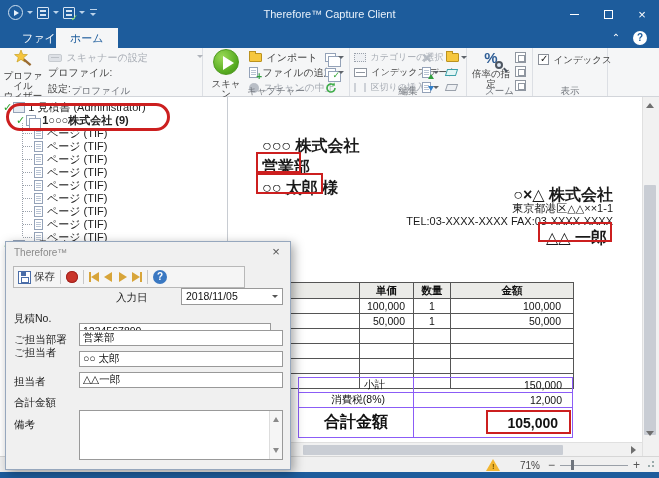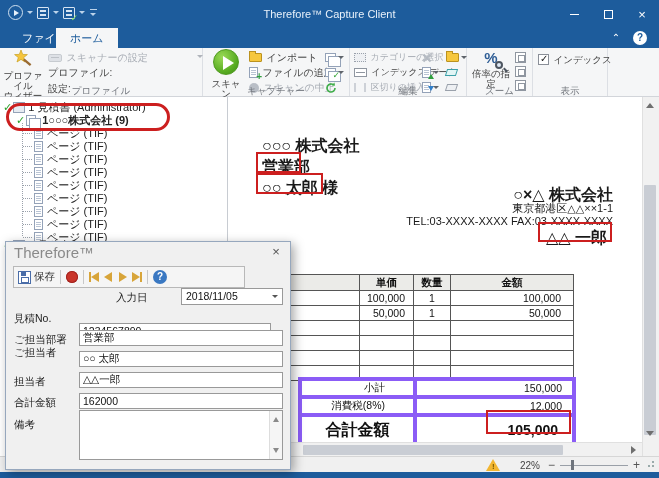--- a/index.html
+++ b/index.html
@@ -103,21 +103,21 @@
   .doc-title{position:absolute;font-size:23px;font-weight:bold;letter-spacing:8px;color:#1a1a1a}
   .doc-t12b{position:absolute;font-size:16px;font-weight:bold;color:#1a1a1a;white-space:nowrap}
   .doc-t11{position:absolute;font-size:11px;color:#1a1a1a;white-space:nowrap}
   table.items{position:absolute;border-collapse:collapse;table-layout:fixed;font-size:10.5px;color:#111}
   table.items td,table.items th{border:1px solid #555;overflow:hidden;white-space:nowrap}
   table.items th{background:#ebebe8;font-weight:bold;height:16px}
   table.items td{height:15px}
   td.ra{text-align:right;padding-right:8px}
   td.ctr{text-align:center}
   table.summary{position:absolute;border-collapse:collapse;table-layout:fixed;font-size:10.5px;color:#111}
-  table.summary td{border:4px solid #8b5cf6;white-space:nowrap}
+  table.summary td{border:1px solid #8b5cf6;white-space:nowrap}
   .sum-label{text-align:right;padding-right:28px}
   .sum-val{text-align:right;padding-right:10px}
   .total-label{text-align:center;font-size:16px;font-weight:bold}
   .total-val{text-align:right;padding-right:14px;font-size:14px;font-weight:bold}
 
   
   .vscroll{position:absolute;left:414px;top:0;width:14px;height:359px;background:#f1f1f1;border-left:1px solid #e0e0e0}
   .hscroll{position:absolute;left:0;top:345px;width:414px;height:14px;background:#f1f1f1;border-top:1px solid #e0e0e0}
   .sb-btn{position:absolute;width:14px;height:13px;display:flex;align-items:center;justify-content:center}
   .tri-up{width:0;height:0;border:4px solid transparent;border-bottom:5px solid #6f6f6f}
@@ -135,21 +135,21 @@
   .zoomtrack{position:absolute;top:8px;height:1px;background:#9aa0a8}
   .zoomthumb{position:absolute;top:3px;width:3px;height:10px;background:#6f757d}
   .grip{position:absolute;width:9px;height:9px;background:
     radial-gradient(circle 1px at 7px 1px,#9aa 99%,transparent),
     radial-gradient(circle 1px at 7px 5px,#9aa 99%,transparent),
     radial-gradient(circle 1px at 3px 5px,#9aa 99%,transparent)}
   .bottomstrip{position:absolute;left:0;top:472px;width:659px;height:6px;background:#1d5c9c}
 
   
   .dialog{position:absolute;left:5px;top:241px;width:286px;height:229px;background:#f0f0f0;border:1px solid #96a7bd;box-shadow:3px 3px 10px rgba(0,0,0,.35);z-index:50}
-  .dlg-title{position:absolute;left:0;top:0;width:100%;height:21px;background:#f0f0f0;font-size:15px;color:#8a8a8a;line-height:21px;padding-left:8px}
+  .dlg-title{position:absolute;left:0;top:0;width:100%;height:21px;background:#f0f0f0;font-size:10px;color:#8a8a8a;line-height:21px;padding-left:8px}
   .dlg-close{position:absolute;right:6px;top:2px;width:16px;height:16px;text-align:center;line-height:16px;color:#555;font-size:13px}
   .dlg-toolbar{position:absolute;left:7px;top:24px;width:232px;height:22px;border:1px solid #b8b8b8;background:#f5f5f5;display:flex;align-items:center;padding:0 4px;gap:5px}
   .tb-sep{width:1px;height:14px;background:#c8c8c8}
   .save-btn{display:flex;align-items:center;gap:3px;font-size:10.5px;color:#333}
   .redcirc{width:12px;height:12px;border-radius:50%;background:#c9342a;box-shadow:inset 0 0 0 1px #a02420}
   .nav-r{width:0;height:0;border:5px solid transparent;border-left:8px solid #d8a53a;border-right:none}
   .nav-l{width:0;height:0;border:5px solid transparent;border-right:8px solid #d8a53a;border-left:none}
   .nav-bar{width:2px;height:10px;background:#d8a53a}
   .navgrp{display:flex;align-items:center;gap:1px}
   .dlg-help{width:14px;height:14px;border-radius:50%;background:#3a78c2;color:#fff;font-size:10px;font-weight:bold;text-align:center;line-height:14px}
@@ -327,21 +327,21 @@
 
   <div class="preview">
     <div class="doc-t12b" style="left:34px;top:39px">○○○ 株式会社</div>
     <div class="doc-t12b" style="left:34px;top:60px">営業部</div>
     <div class="doc-t12b" style="left:34px;top:81px"><span>○○ 太郎</span> <span>様</span></div>
     <div class="doc-t12b" style="right:46px;top:88px">○×△ 株式会社</div>
     <div class="doc-t11" style="right:46px;top:104px">東京都港区△△××1-1</div>
     <div class="doc-t11" style="right:46px;top:118px">TEL:03-XXXX-XXXX FAX:03-XXXX-XXXX</div>
     <div class="doc-t12b" style="left:318px;top:131px">△△ 一郎</div>
 
-    <table class="items" style="left:60px;top:177px;width:285px">
+    <table class="items" style="left:60px;top:185px;width:285px">
       <colgroup>
           <col style="width:71px">
           <col style="width:54px">
           <col style="width:37px">
           <col style="width:123px">
         </colgroup>
       <tbody>
           <tr>
         <th></th>
         <th>単価</th>
@@ -432,21 +432,21 @@
       <div class="sb-btn" style="left:401px;top:0;width:13px;height:14px">
           <span class="tri-rt"></span>
         </div>
     </div>
   </div>
 </div>
 
 <div class="statusbar">
   <span class="warn" style="left:486px;top:2px"></span>
   <span class="warn-excl" style="left:492px;top:5px">!</span>
-  <span class="abs" style="left:520px;top:3px">22%</span>
+  <span class="abs" style="left:520px;top:3px">71%</span>
   <span class="abs" style="left:548px;top:1px;font-size:12px;color:#555">−</span>
   <span class="zoomtrack" style="left:560px;width:68px"></span>
   <span class="zoomthumb" style="left:571px"></span>
   <span class="abs" style="left:633px;top:1px;font-size:12px;color:#555">+</span>
   <span class="grip" style="left:646px;top:4px"></span>
 </div>
 <div class="bottomstrip"></div>
 
 <div class="dialog">
   <div class="dlg-title">Therefore™</div>
@@ -487,21 +487,20 @@
   <div class="dlg-label" style="left:8px;top:91px">ご担当部署</div>
   <input class="dlg-input" style="left: 73px; top: 88px; width: 204px;" value="営業部">
 
   <div class="dlg-label" style="left:8px;top:104px">ご担当者</div>
   <input class="dlg-input" style="left: 73px; top: 109px; width: 204px;" value="○○ 太郎">
 
   <div class="dlg-label" style="left:8px;top:133px">担当者</div>
   <input class="dlg-input" style="left: 73px; top: 130px; width: 204px;" value="△△一郎">
 
   <div class="dlg-label" style="left:8px;top:154px">合計金額</div>
-  <input class="dlg-input" style="left: 73px; top: 151px; width: 204px;" value="162000">
 
   <div class="dlg-label" style="left:8px;top:176px">備考</div>
   <div class="dlg-textarea" style="left:73px;top:168px;width:204px;height:50px">
     <span></span>
     <span class="ta-scroll">
         <span class="ta-up"></span>
         <span class="ta-dn"></span>
       </span>
   </div>
 </div>

